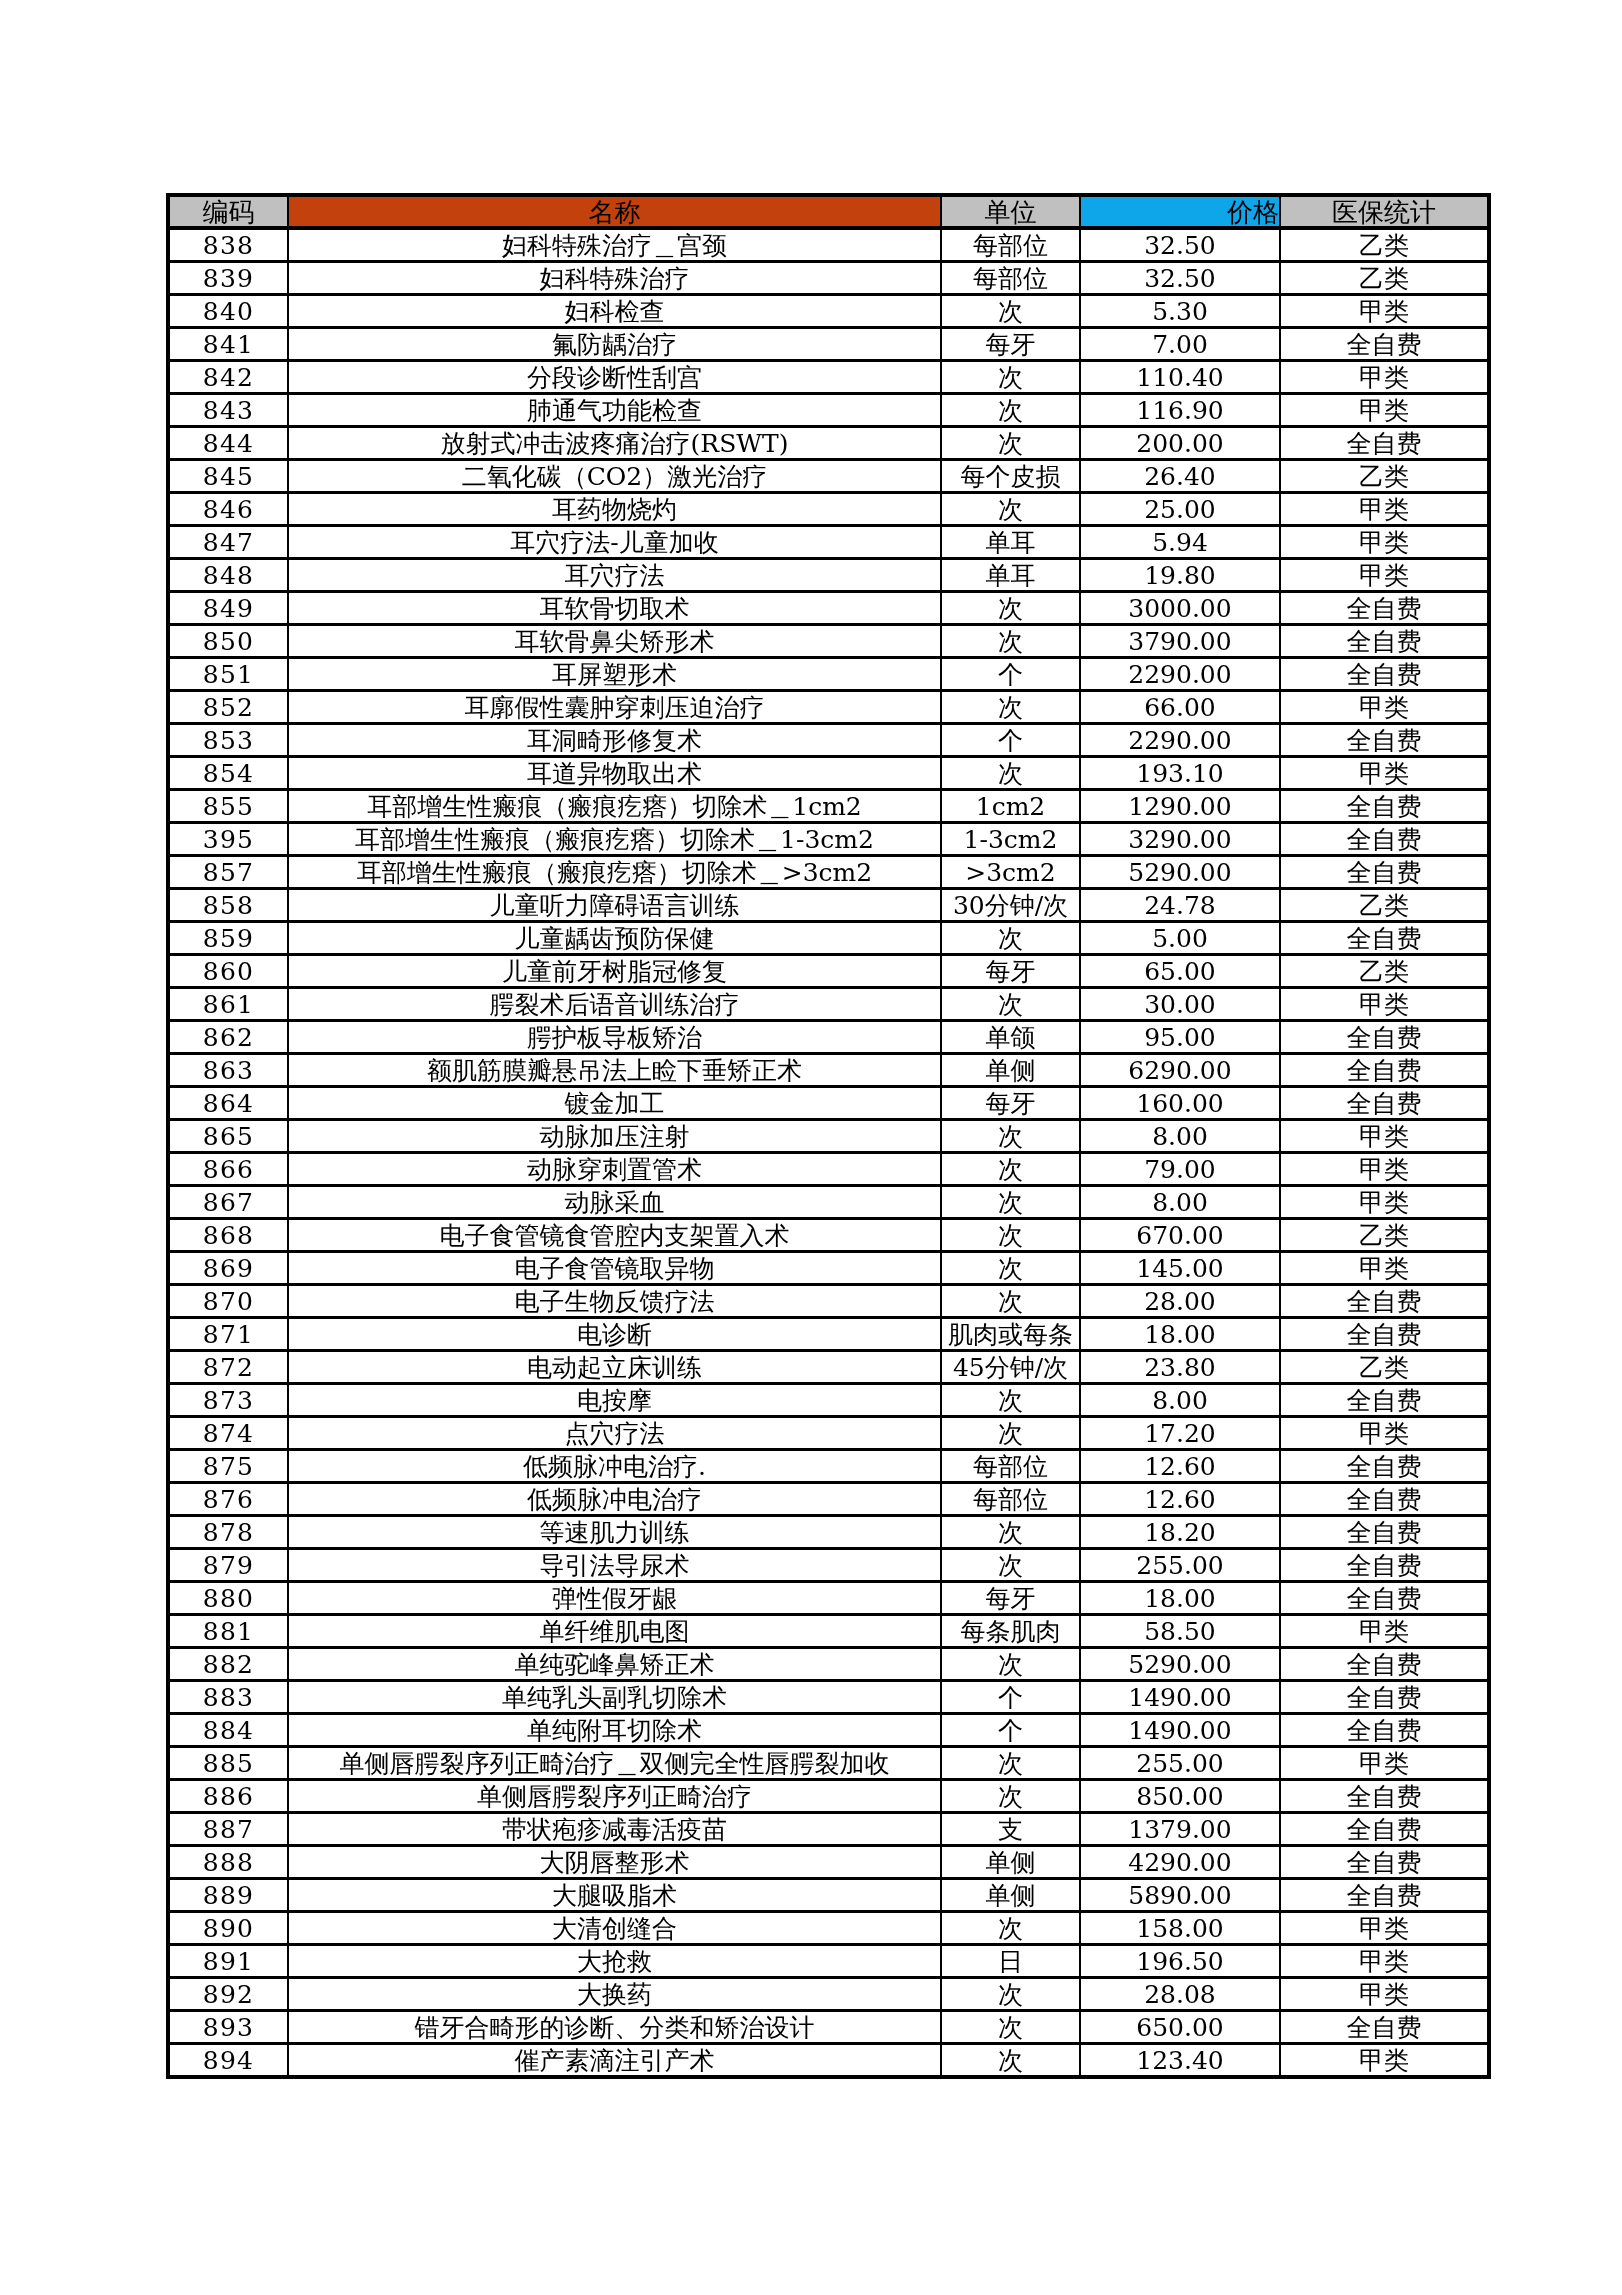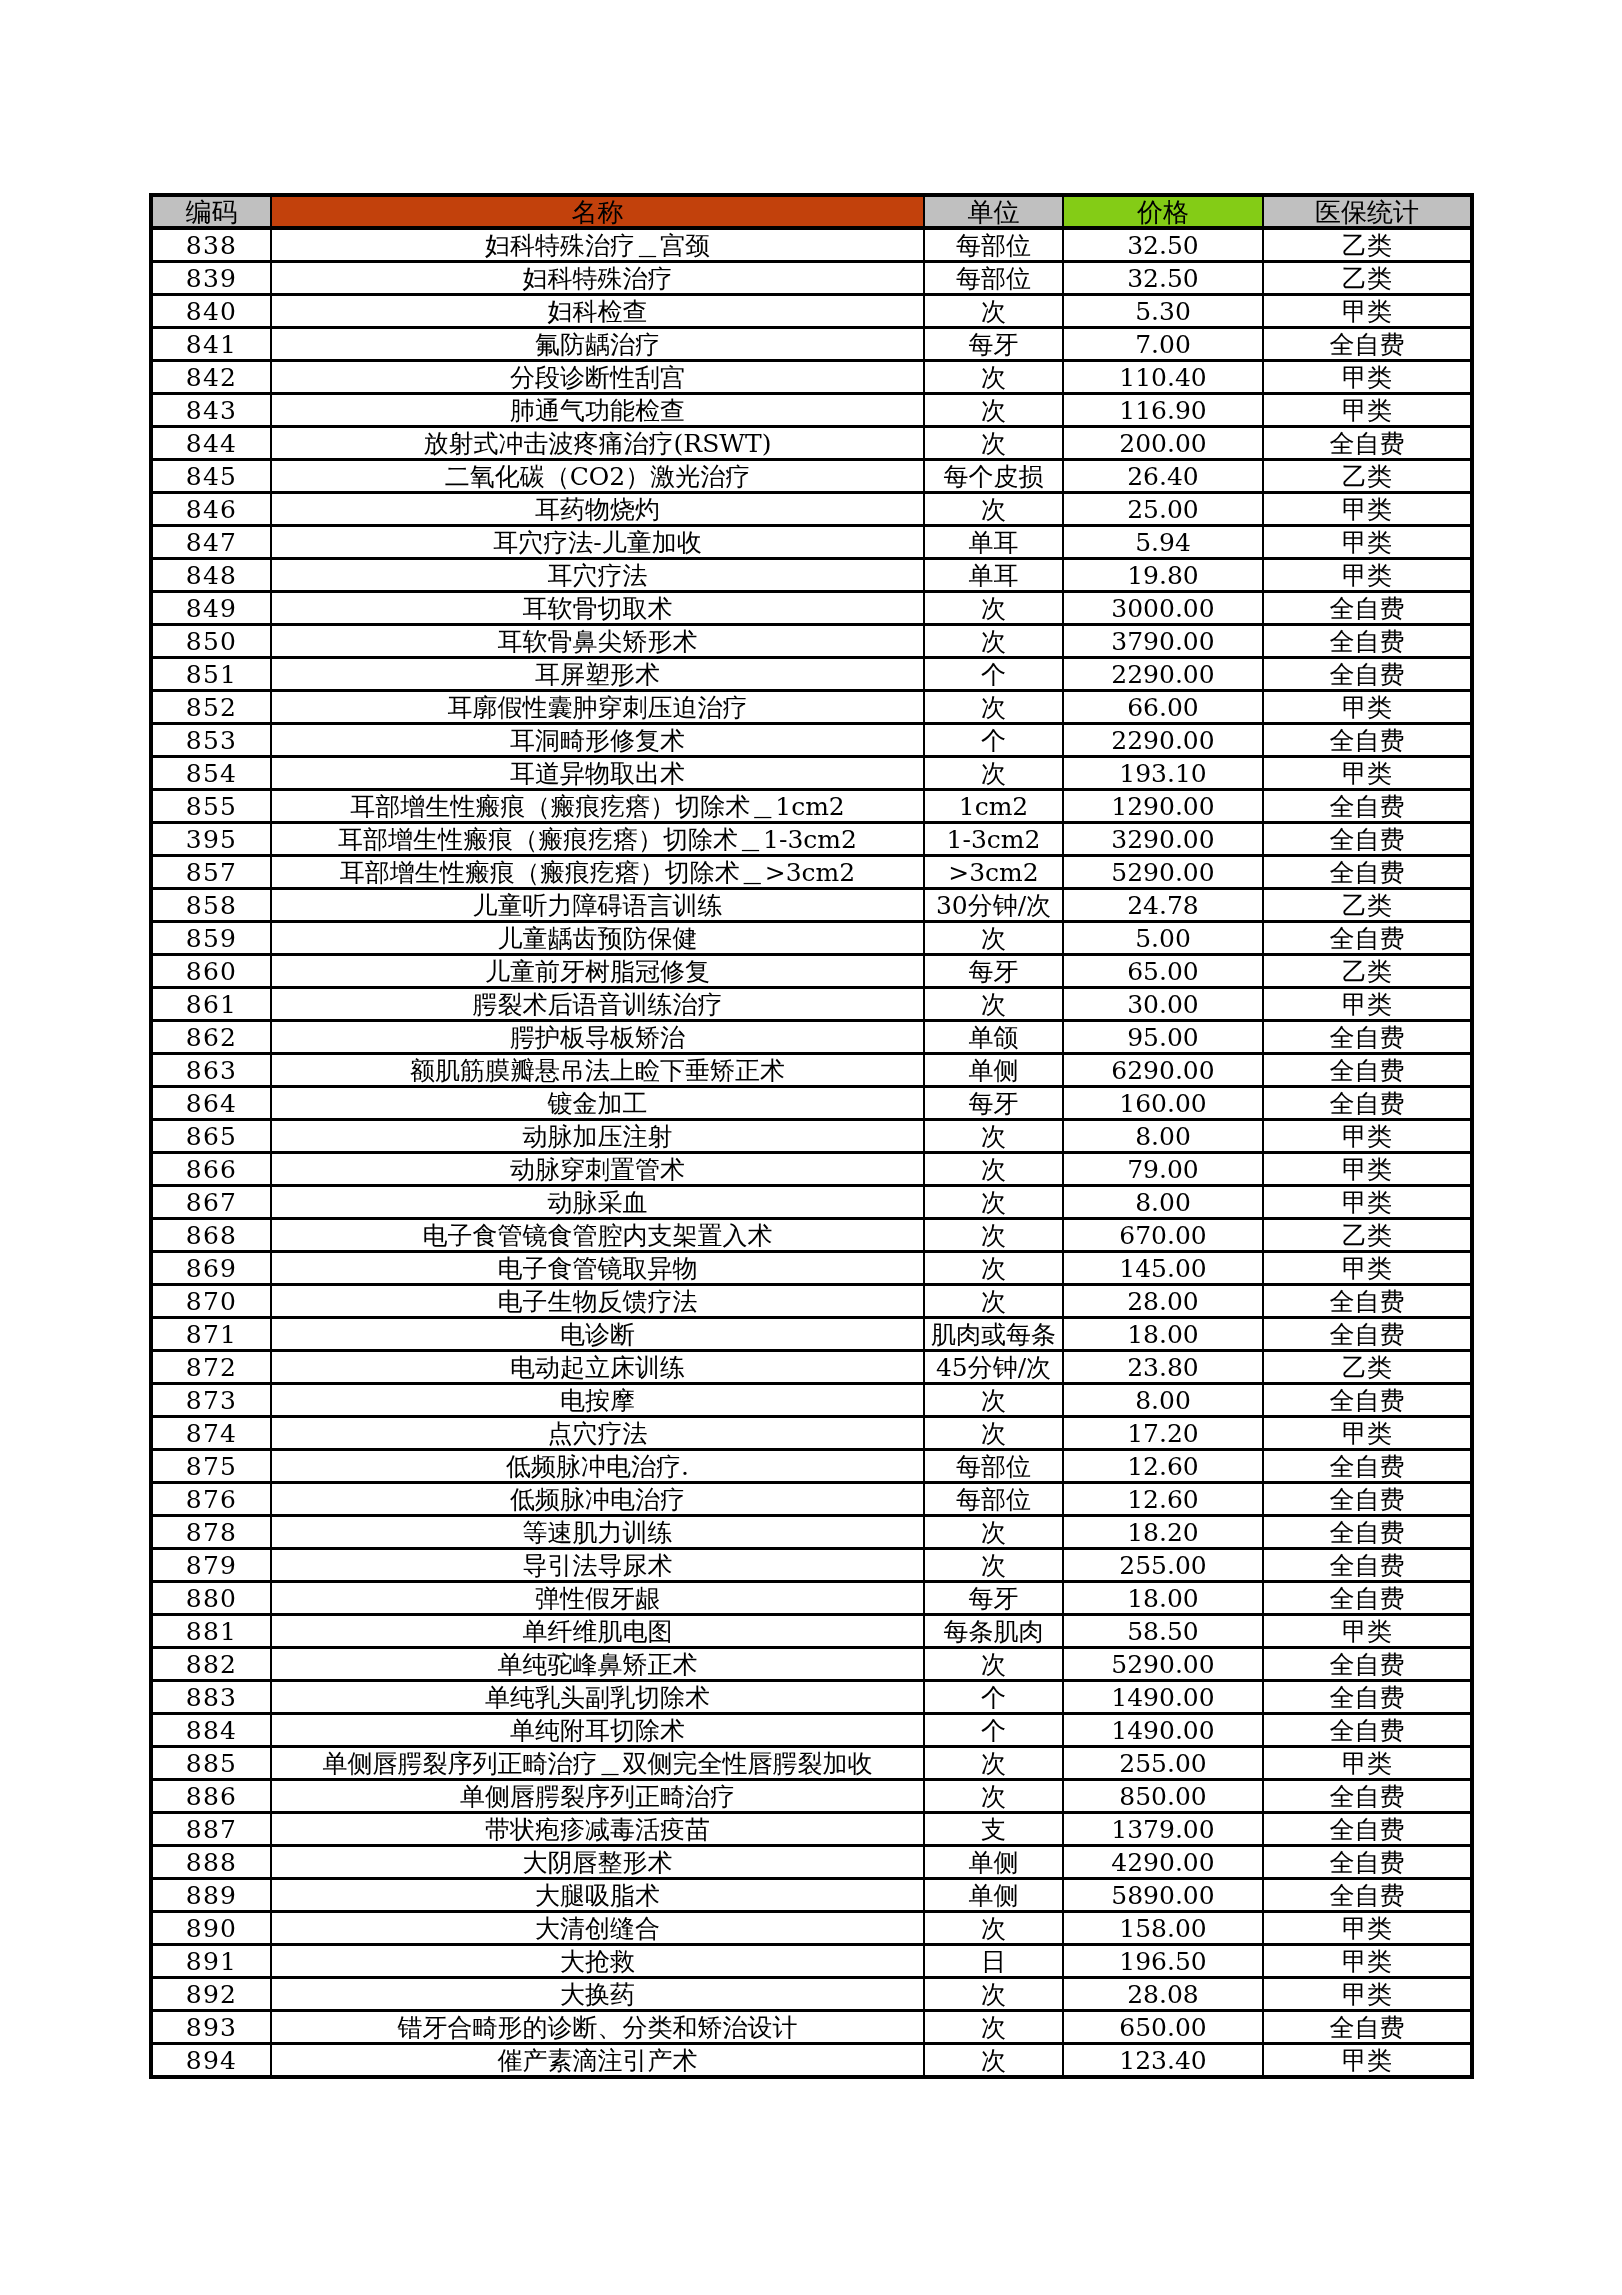--- a/index.html
+++ b/index.html
@@ -16,21 +16,21 @@
   .sheet {
     position: absolute;
     left: 0;
     top: 0;
     width: 1623px;
     height: 2295px;
     background: #ffffff;
   }
   table.price-table {
     position: absolute;
-    left: 149px;
+    left: 166px;
     top: 193px;
     width: 1320px;
     border-collapse: collapse;
     table-layout: fixed;
     border: 4.8px solid #000000;
     color: #000000;
     padding-left: 30px;
   }
   table.price-table th {
     background: #c0c0c0;
@@ -80,21 +80,21 @@
       <col style="width:653px">
       <col style="width:139px">
       <col style="width:200px">
       <col style="width:209px">
     </colgroup>
     <thead>
       <tr>
         <th style="background: rgb(192, 192, 192);">编码</th>
         <th style="background: #c2410c; text-align: center;">名称</th>
         <th style="background: rgb(192, 192, 192); text-align: center;">单位</th>
-        <th style="background: #84cc16;">价格</th>
+        <th style="background: #0ea5e9; text-align: right;">价格</th>
         <th style="background: rgb(192, 192, 192);">医保统计</th>
       </tr>
     </thead>
     <tbody>
         <tr>
           <td class="c-code">838</td>
           <td class="c-name">妇科特殊治疗＿宫颈</td>
           <td class="c-unit">每部位</td>
           <td class="c-price">32.50</td>
           <td class="c-insurance">乙类</td>

